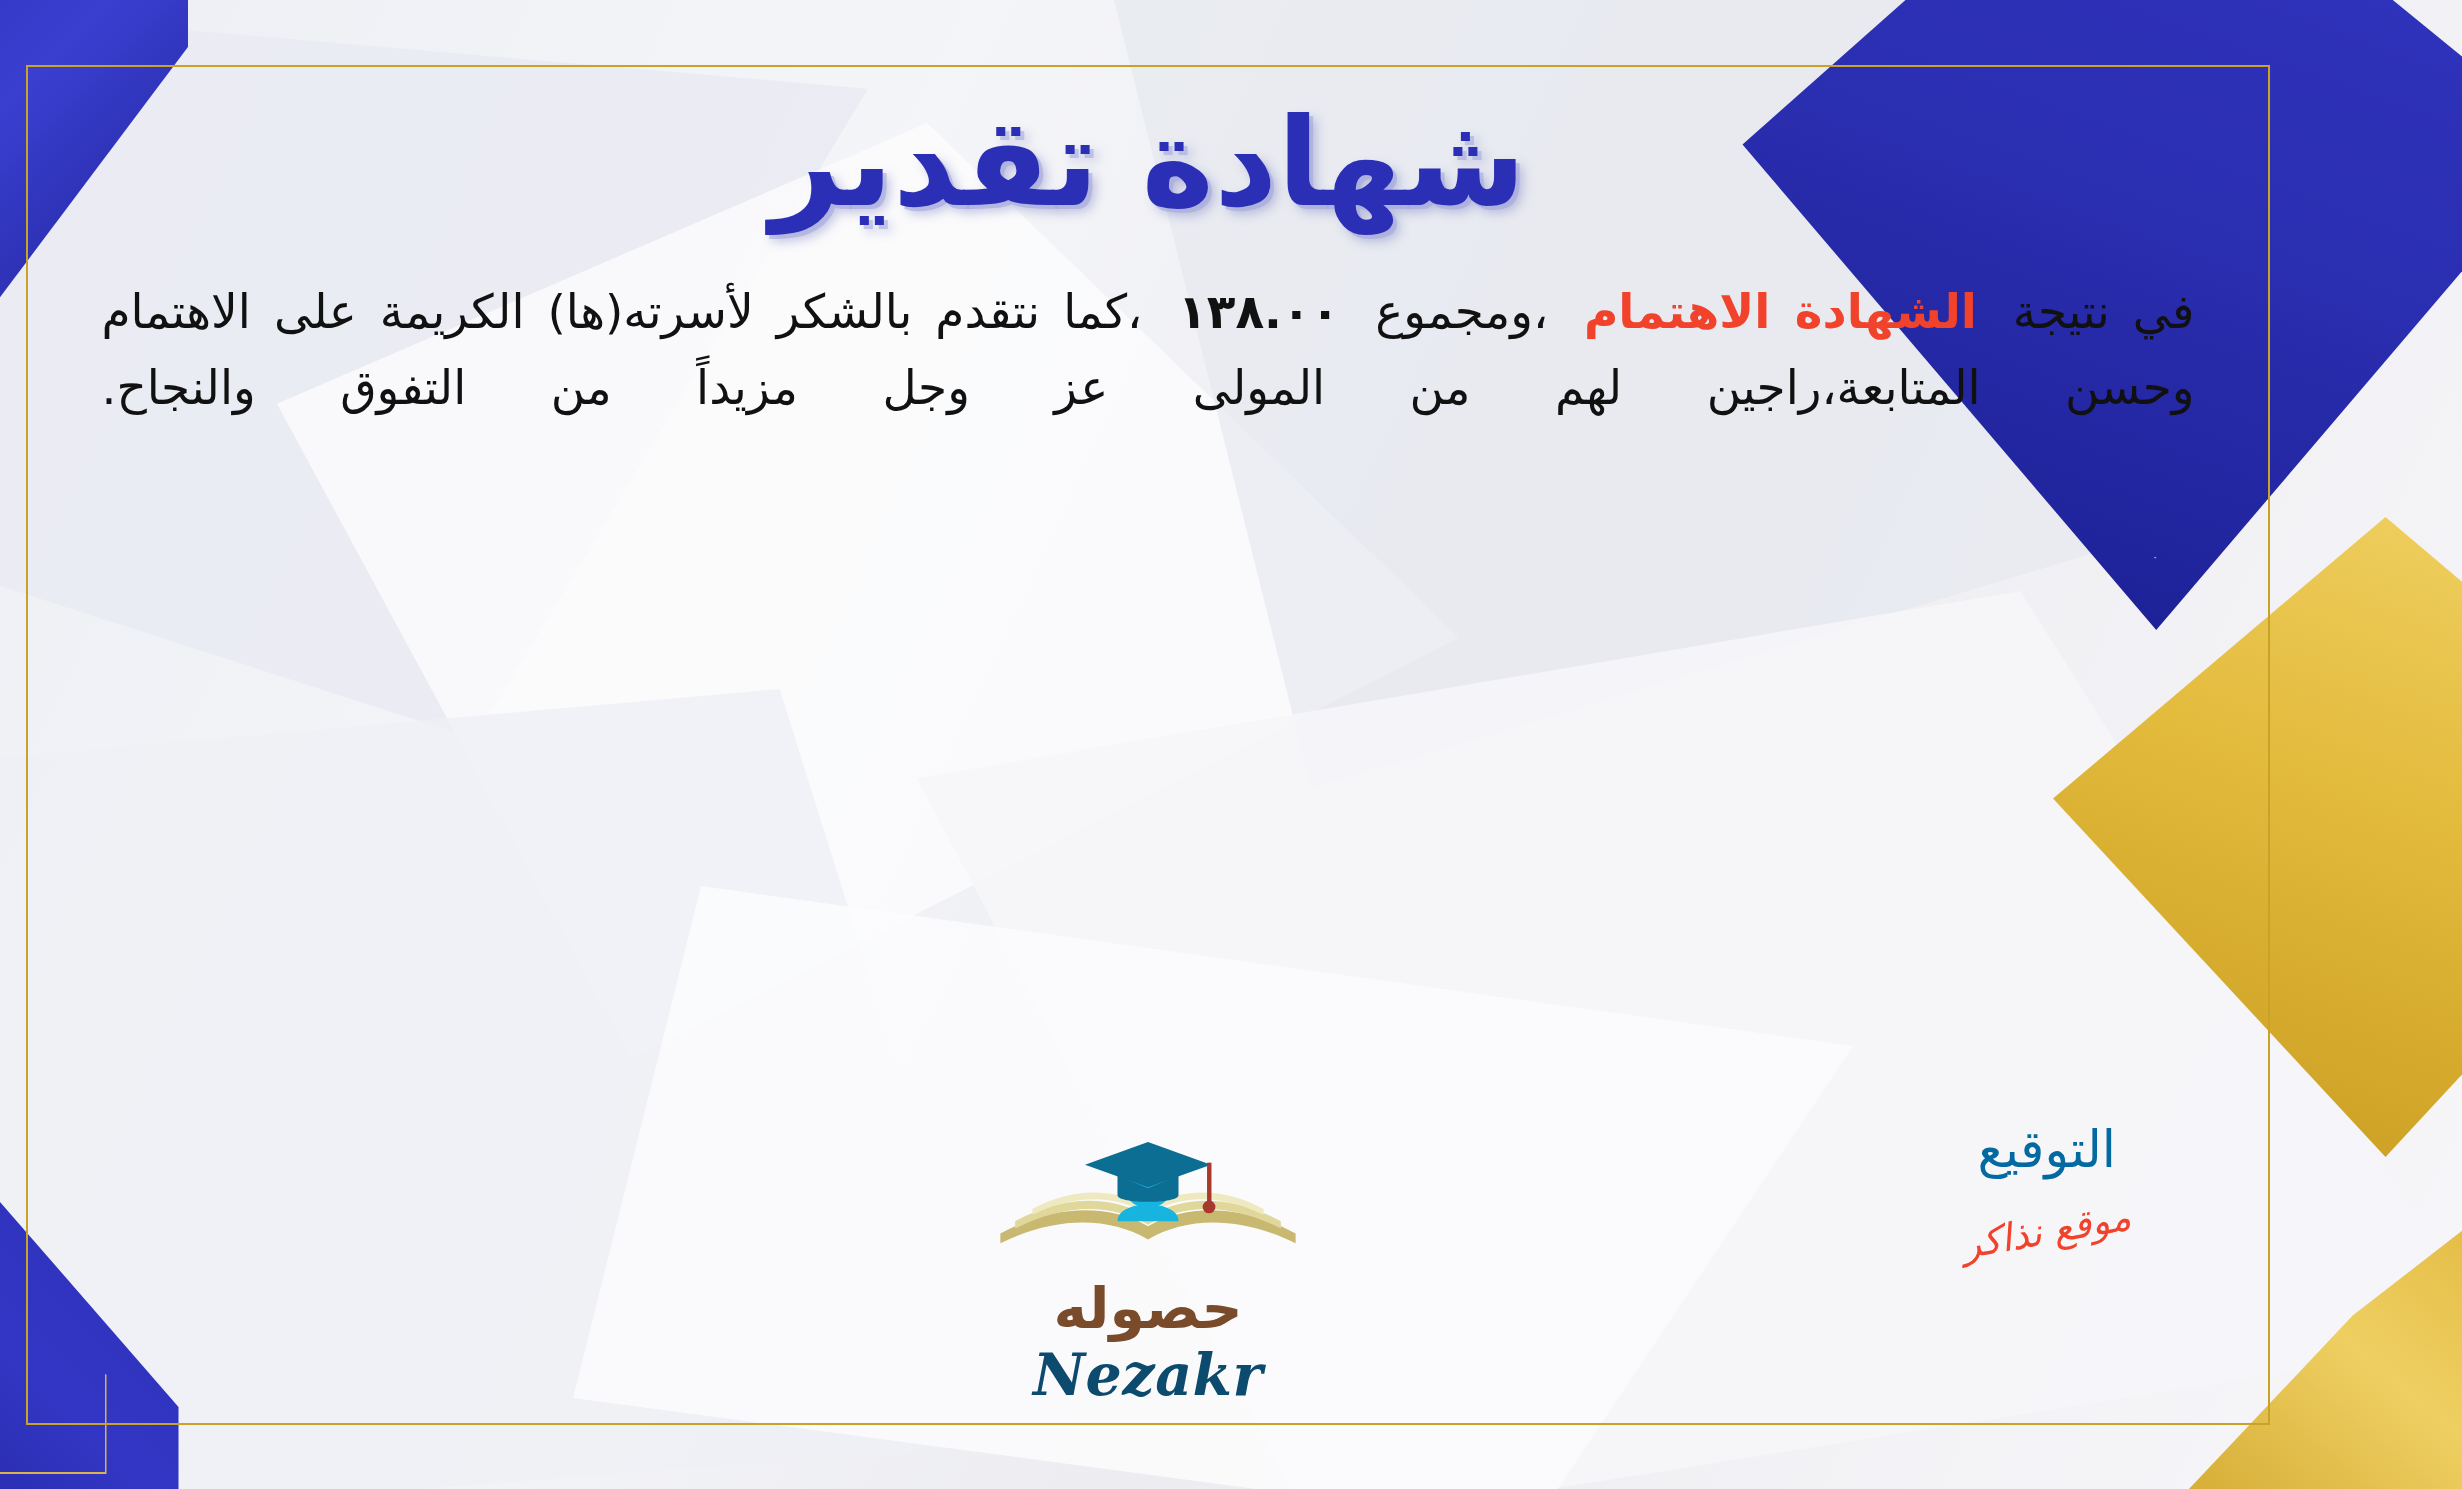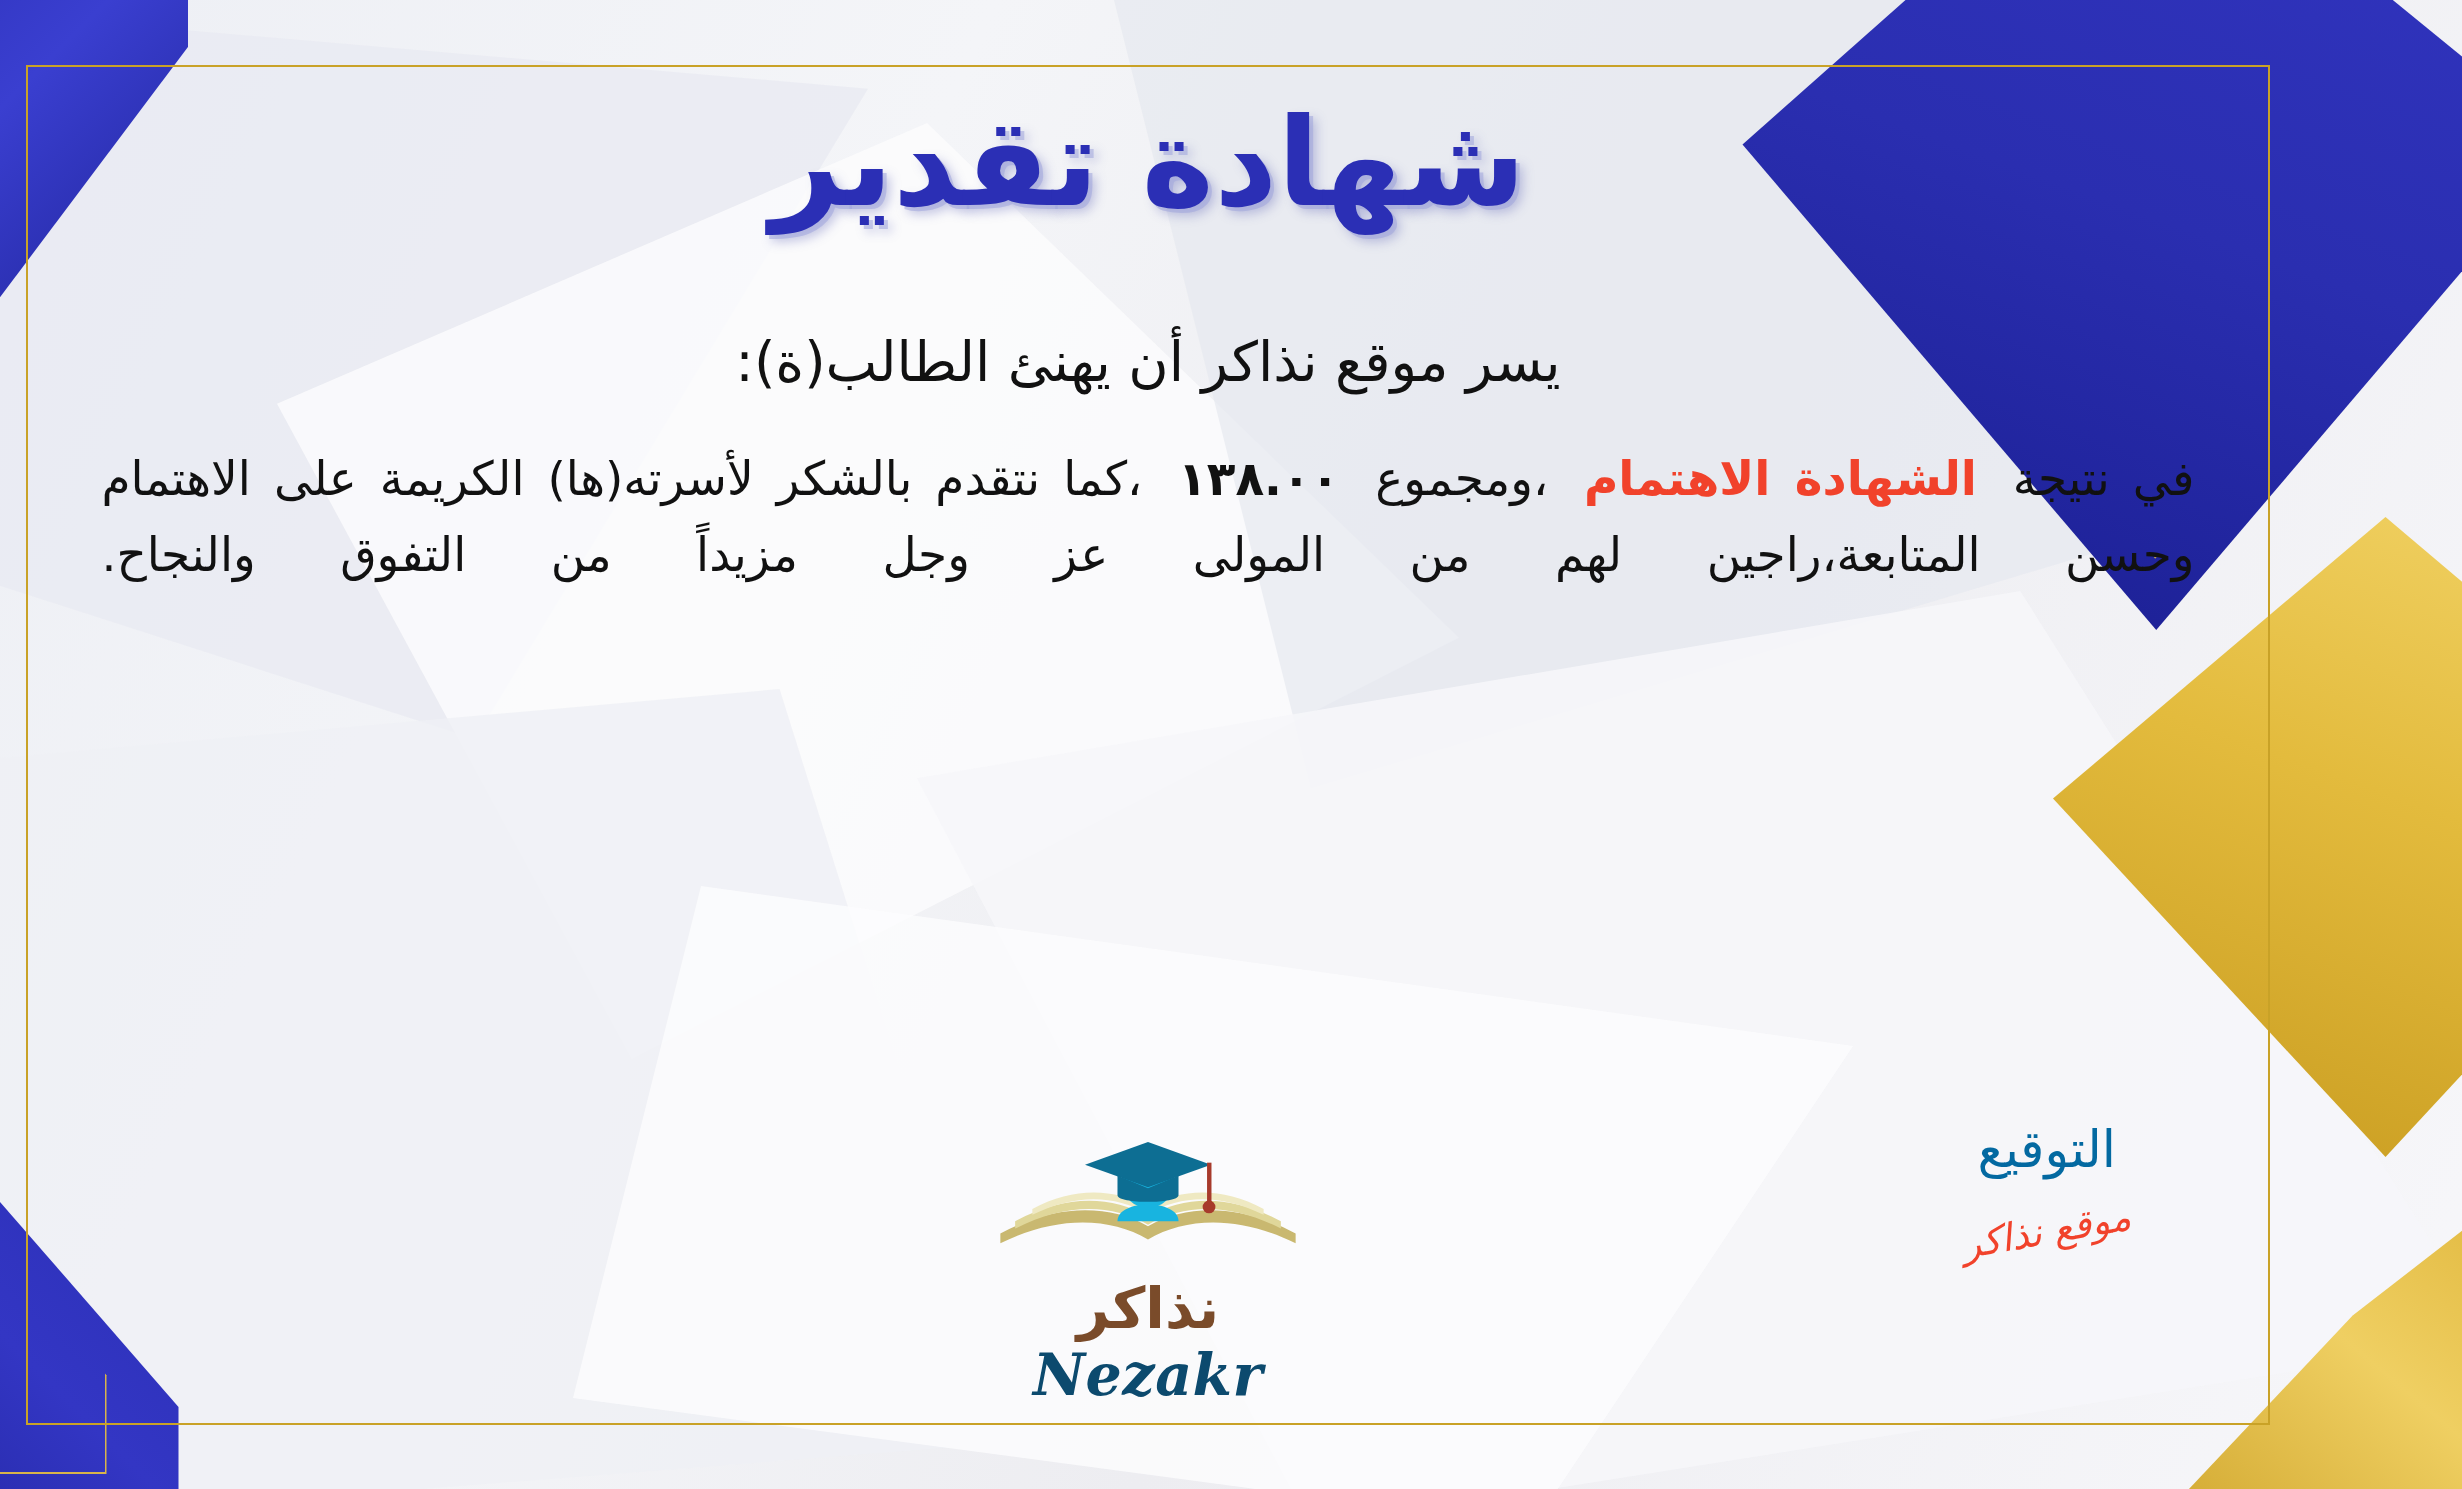--- a/index.html
+++ b/index.html
@@ -313,21 +313,20 @@
   <div class="corner corner-br">
     <div class="gold"></div>
   </div>
 
   <div class="gold-frame"></div>
 
   <div class="content">
 
     <div class="cert-title">شهادة تقدير</div>
 
-    <div class="greeting">يسر موقع نذاكر أن يهنئ الطالب(ة):</div>
 
 
     <div class="body-text">
       <span class="line justify">
         
         <span>في نتيجة</span>
         <span class="hl">الشهادة الاهتمام</span>
         <span>،ومجموع</span>
         <span class="hl" style="color:#111">١٣٨.٠٠</span>
         <span>،كما نتقدم بالشكر لأسرته(ها) الكريمة على الاهتمام وحسن المتابعة،راجين لهم من المولى عز وجل مزيداً من التفوق والنجاح.</span>
@@ -350,21 +349,21 @@
 
           <ellipse cx="380" cy="108" rx="52" ry="50" fill="#18b4e0"></ellipse>
           <path d="M318 185 C 318 140, 442 140, 442 185 Z" fill="#18b4e0"></path>
 
           <path d="M252 70 L 380 24 L 508 70 L 380 116 Z" fill="#0d6e93"></path>
           <path d="M318 92 L 318 132 C 318 150, 442 150, 442 132 L 442 92 L 380 118 Z" fill="#0d6e93"></path>
           <rect x="500" y="66" width="9" height="84" fill="#a73a2c"></rect>
           <circle cx="504" cy="156" r="13" fill="#a73a2c"></circle>
         </svg>
         <div class="logo-text">
-          <span>نذاكر</span>
+          <span>حصوله</span>
           <span class="latin">Nezakr</span>
         </div>
       </div>
 
     </div>
   </div>
 </div>
 
 
 </body></html>

